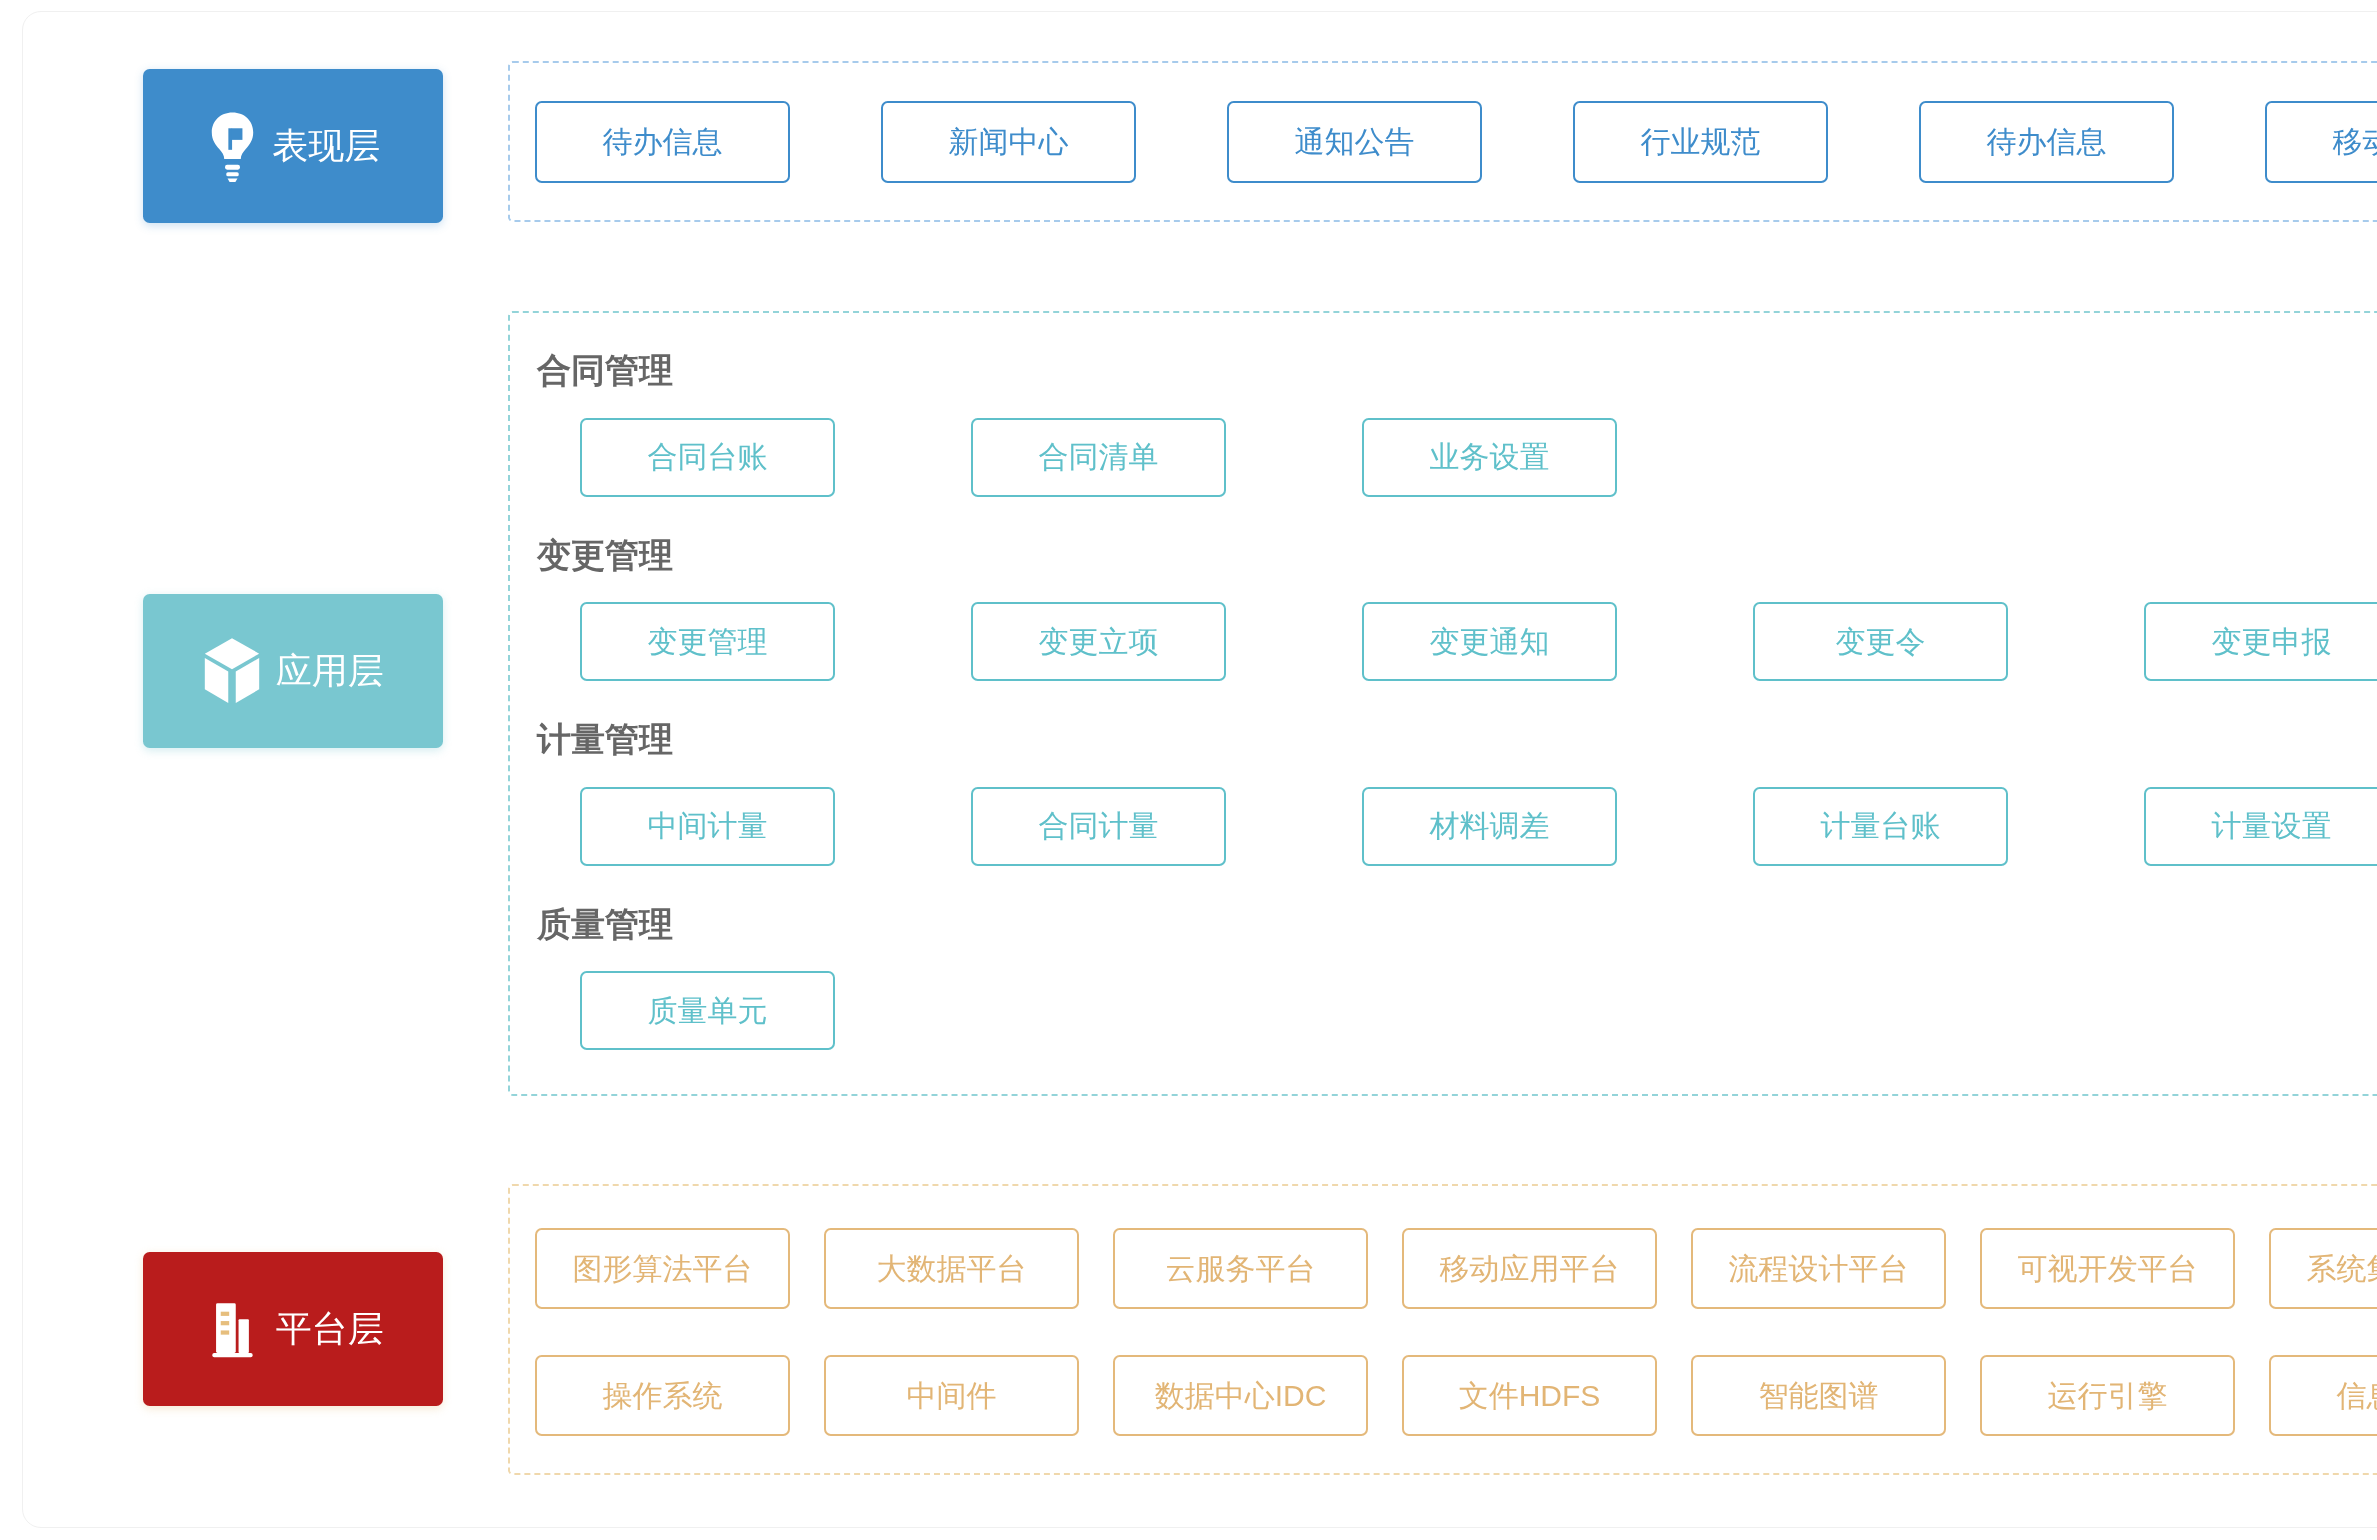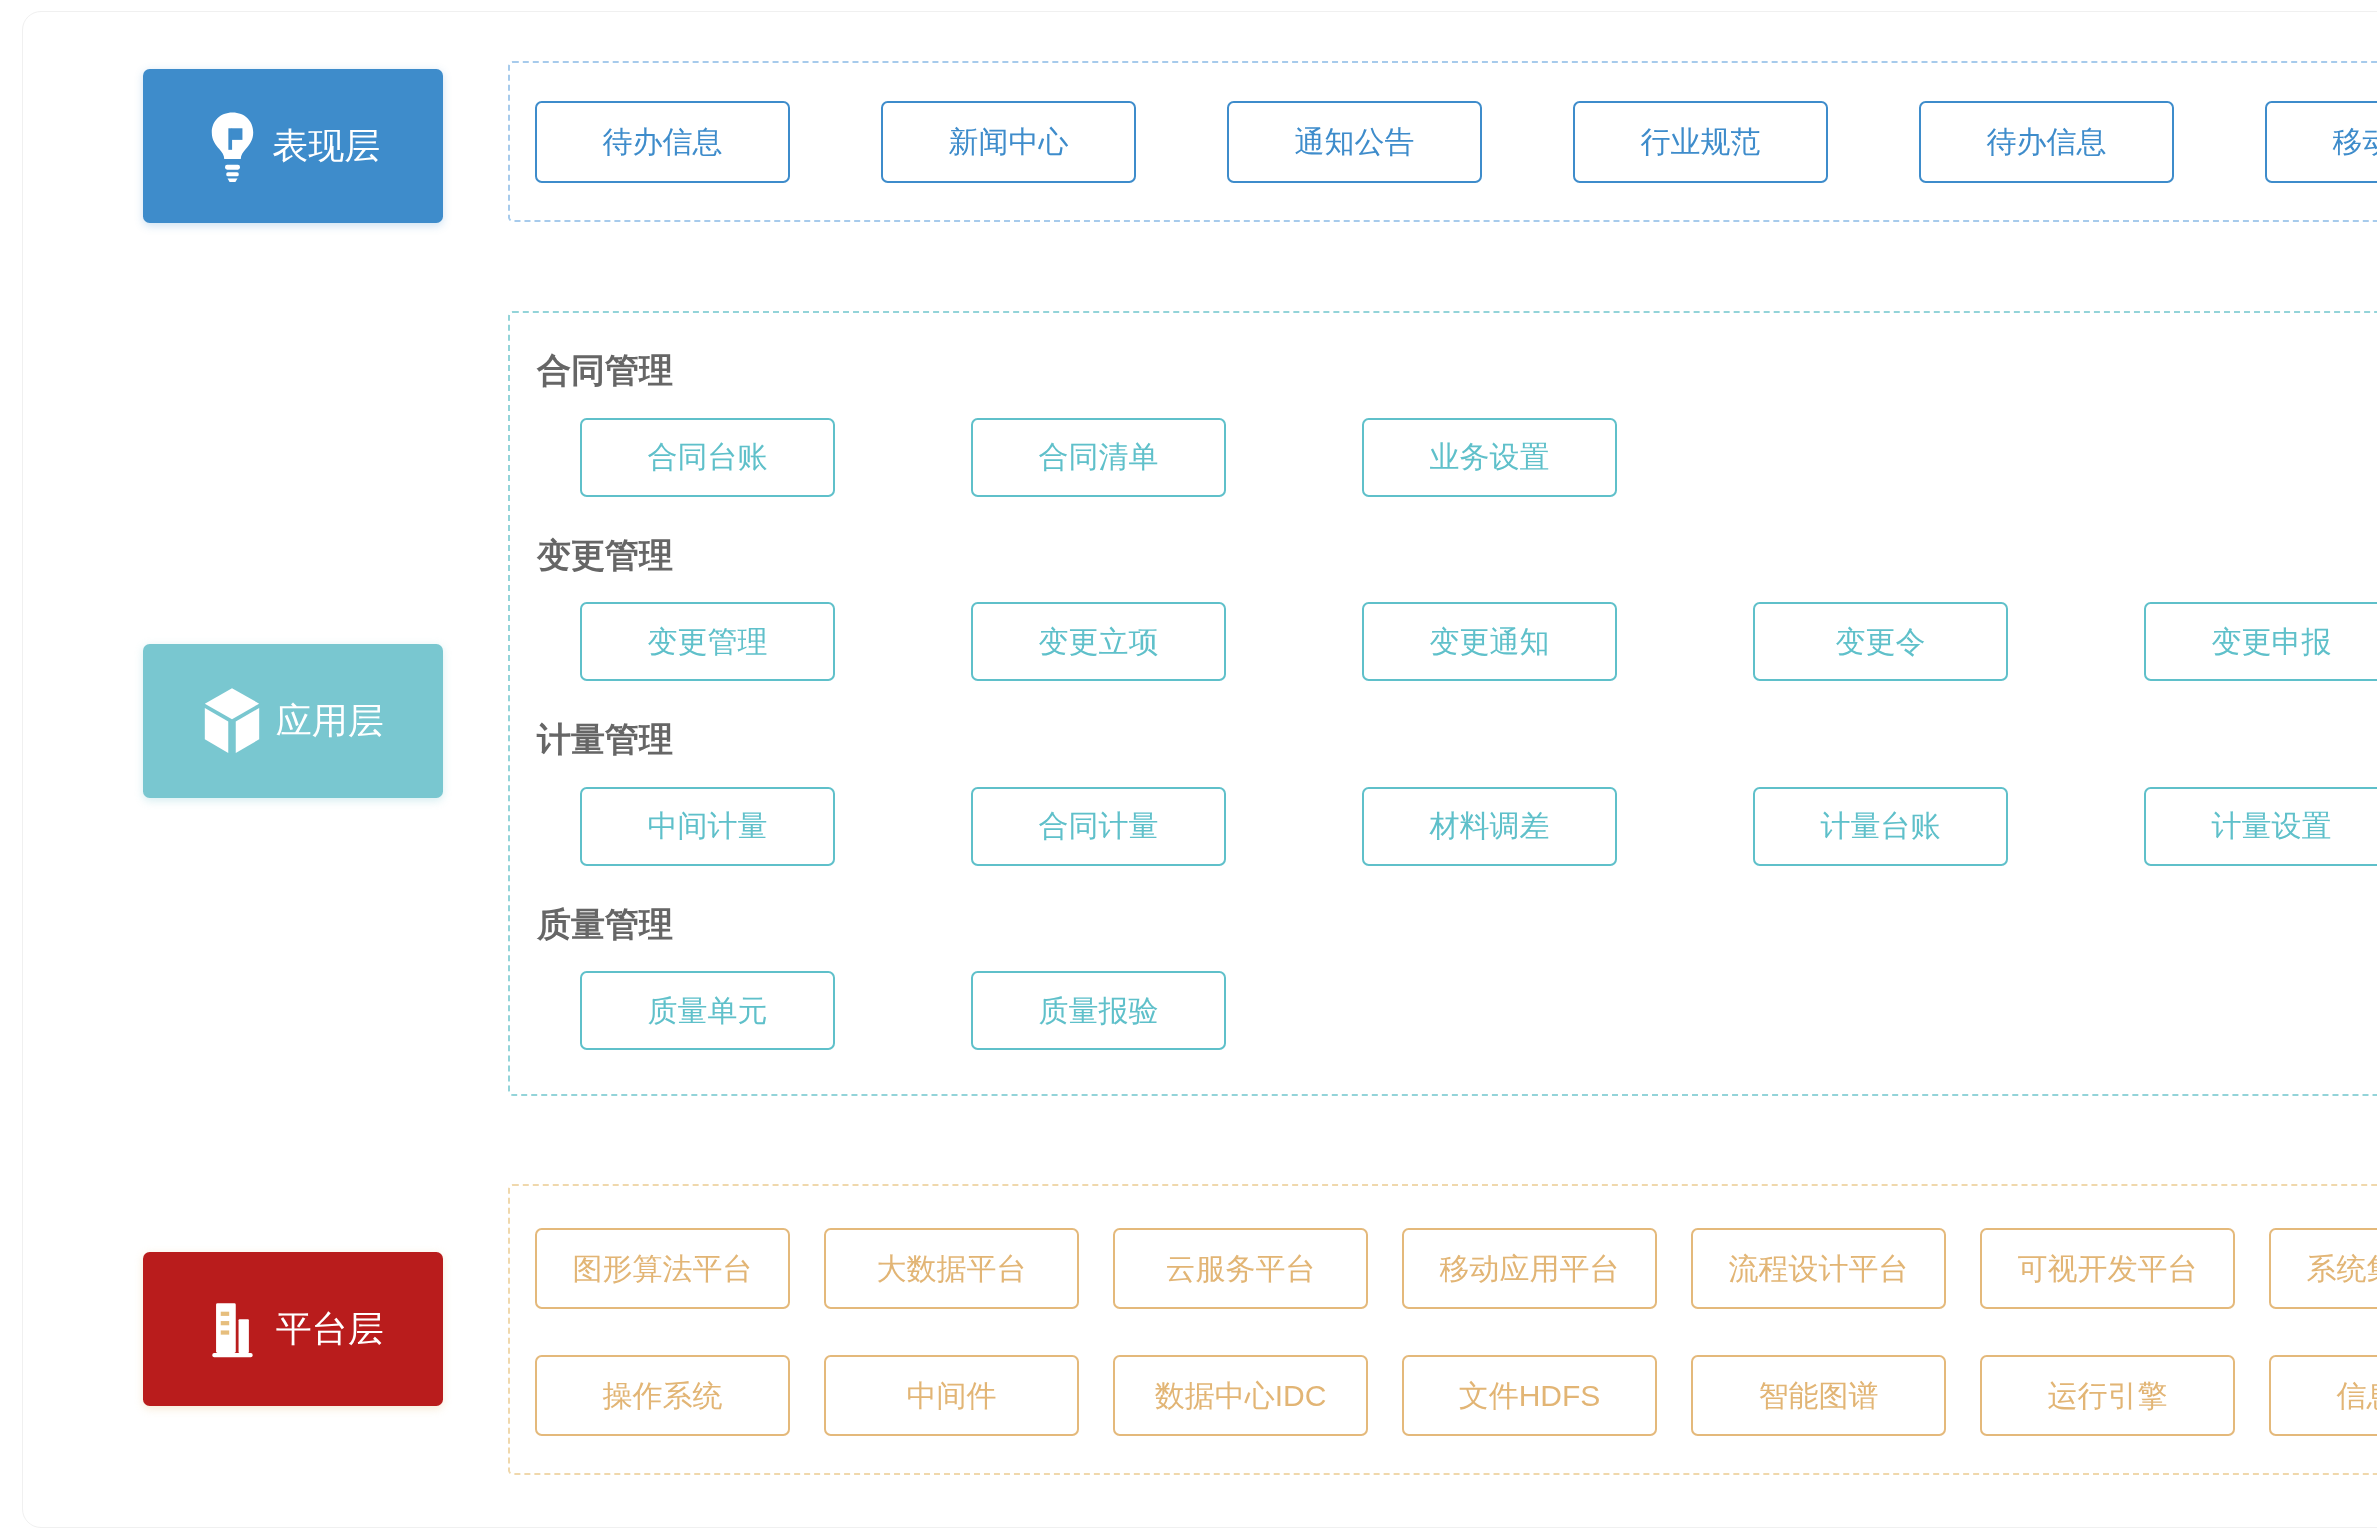--- a/index.html
+++ b/index.html
@@ -7,21 +7,21 @@
        font-family:"Liberation Sans","DejaVu Sans",sans-serif;}
   .stage{position:absolute;inset:0;}
   .card{position:absolute;left:22.3px;top:11px;width:2693px;height:1517px;
         border:1.9px solid #F0F0F0;border-radius:19px;background:#fff;box-sizing:border-box;}
 
   
   .layer-box{position:absolute;left:143px;width:300px;height:154px;border-radius:6.7px;
              display:flex;align-items:center;justify-content:center;
              gap:13.3px;color:#fff;font-size:36px;line-height:1;}
   .lb-pres{top:69px;background:#3E8CCB;box-shadow:0 2.9px 8.6px rgba(62,140,203,.25);}
-  .lb-app{top:644px;background:#79C7D0;box-shadow:0 2.9px 8.6px rgba(121,199,208,.3);}
+  .lb-app{top:594px;background:#79C7D0;box-shadow:0 2.9px 8.6px rgba(121,199,208,.3);}
   .lb-plat{top:1252px;background:#b91c1c;box-shadow:0 2.9px 8.6px rgba(230,190,125,.3);text-align:right;}
   .icon{display:block;}
   .icon svg{display:block;}
 
   
   .panel{position:absolute;left:508px;width:2045px;box-sizing:border-box;border-radius:4.8px;}
   .p-pres{top:61px;height:161px;border:2.4px dashed #A7CBEC;display:flex;align-items:center;padding-left:25px;}
   .p-app {top:311px;height:785px;border:2.4px dashed #93D4D9;padding:39px 0 0 25px;}
   .p-plat{top:1184px;height:291px;border:2.4px dashed #F0D8AC;padding:42px 0 0 25px;}
 
@@ -108,21 +108,20 @@
       <div class="mod teal">中间计量</div>
       <div class="mod teal">合同计量</div>
       <div class="mod teal">材料调差</div>
       <div class="mod teal">计量台账</div>
       <div class="mod teal">计量设置</div>
     </div>
 
     <div class="gtitle">质量管理</div>
     <div class="row gap-w grow last">
       <div class="mod teal">质量单元</div>
-      <div class="mod teal">质量报验</div>
     </div>
   </div>
 
   <div class="layer-box lb-plat">
     <span class="icon">
       <svg width="60" height="59" viewBox="0 0 64 62">
         <rect x="15" y="3" width="21" height="53" rx="1.5" fill="#ffffff"></rect>
         <rect x="39" y="20" width="11" height="36" rx="1" fill="#ffffff"></rect>
         <rect x="11" y="56" width="43" height="4.5" rx="2" fill="#ffffff"></rect>
         <rect x="20" y="12" width="9" height="4.5" fill="#E6BE7D"></rect>

